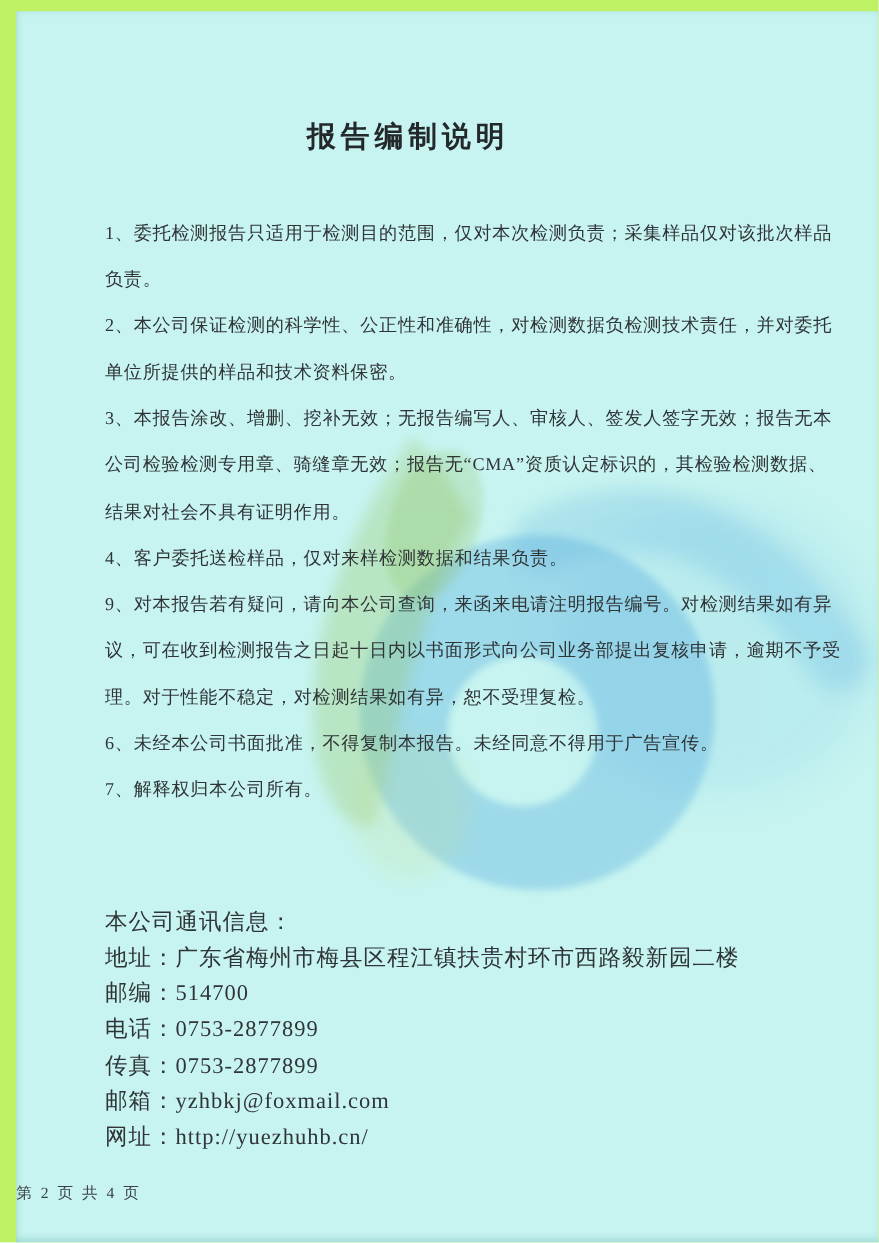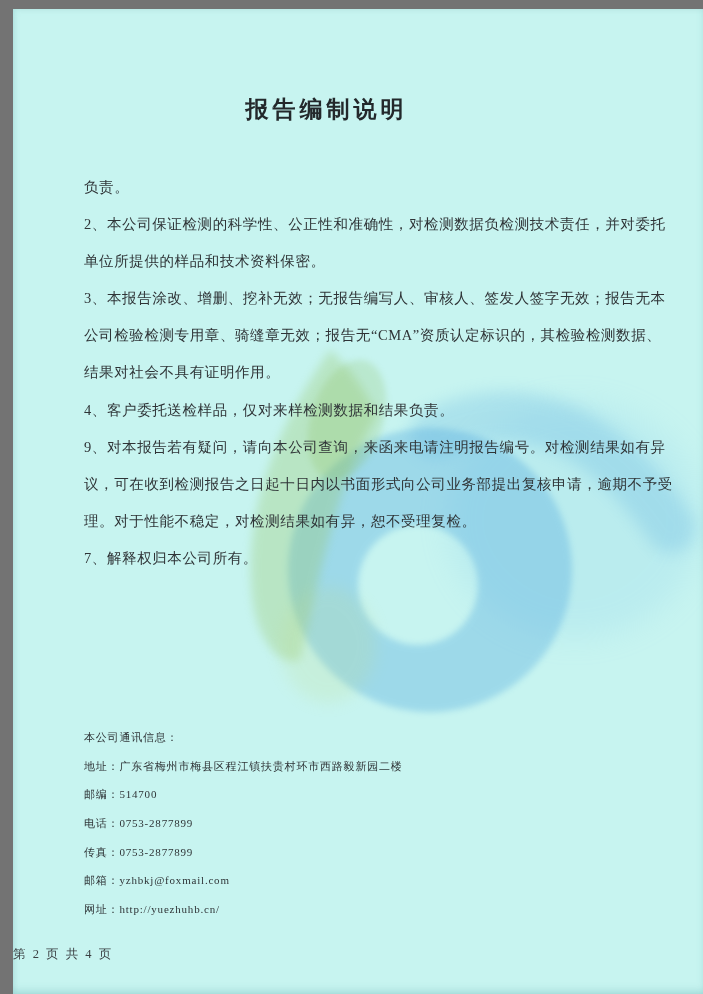--- a/index.html
+++ b/index.html
@@ -1,26 +1,26 @@
 <!DOCTYPE html>
 <html><head>
 <meta charset="utf-8">
 <style>
   html,body{margin:0;padding:0;background:#ffffff;}
-  .viewport{position:relative;width:703px;height:994px;overflow:hidden;background:#737373;
+  .viewport{position:relative;width:703px;height:994px;overflow:hidden;background:#bef264;
             font-family:"Liberation Serif","DejaVu Serif",serif;}
   .paper{position:absolute;left:13px;top:9px;right:0;bottom:0;background:#c7f4f0;
          box-shadow:inset 0 -5px 8px -3px rgba(100,175,175,.45), inset 3px 3px 6px -3px rgba(140,200,200,.35);}
   .watermark{position:absolute;left:212px;top:306px;width:480px;height:440px;pointer-events:none;}
   .title{position:absolute;left:0;right:63px;top:84px;text-align:center;
          font-size:23px;font-weight:bold;letter-spacing:4px;color:#23282b;line-height:34px;}
   .notes{position:absolute;left:71px;top:160px;right:20px;color:#2f3437;}
   .note-line{height:37.1px;line-height:37.1px;font-size:14.5px;letter-spacing:0.6px;white-space:nowrap;}
   .contact{position:absolute;left:71px;top:714px;right:20px;color:#2f3437;}
-  .contact-line{height:28.7px;line-height:28.7px;font-size:11px;letter-spacing:0.8px;white-space:nowrap;}
+  .contact-line{height:28.7px;line-height:28.7px;font-size:18px;letter-spacing:0.8px;white-space:nowrap;}
   .footer{position:absolute;left:0;right:63px;top:936px;text-align:left;color:#3a3f42;
           font-size:12.5px;letter-spacing:2px;line-height:18px;}
 </style>
 </head>
 <body>
 
 <div class="viewport">
   <div class="paper">
 
     <svg class="watermark" viewBox="0 0 480 440" aria-hidden="true">
@@ -48,30 +48,32 @@
       <path d="M105,35 C60,100 18,185 27,280 C31,325 55,352 75,345 C95,260 112,165 152,100 C138,70 120,48 105,35 Z" fill="#96c562" opacity="0.30" filter="url(#b5)"></path>
 
       <ellipse cx="122" cy="105" rx="36" ry="62" transform="rotate(18 122 105)" fill="#86b94e" opacity="0.20" filter="url(#b3)"></ellipse>
 
       <ellipse cx="103" cy="330" rx="48" ry="58" fill="#c2dc84" opacity="0.18" filter="url(#b8)"></ellipse>
     </svg>
 
     <div class="title">报告编制说明</div>
 
     <div class="notes">
+        <div class="note-line">1、委托检测报告只适用于检测目的范围，仅对本次检测负责；采集样品仅对该批次样品</div>
         <div class="note-line">负责。</div>
         <div class="note-line">2、本公司保证检测的科学性、公正性和准确性，对检测数据负检测技术责任，并对委托</div>
         <div class="note-line">单位所提供的样品和技术资料保密。</div>
         <div class="note-line">3、本报告涂改、增删、挖补无效；无报告编写人、审核人、签发人签字无效；报告无本</div>
         <div class="note-line">公司检验检测专用章、骑缝章无效；报告无“CMA”资质认定标识的，其检验检测数据、</div>
         <div class="note-line">结果对社会不具有证明作用。</div>
         <div class="note-line">4、客户委托送检样品，仅对来样检测数据和结果负责。</div>
         <div class="note-line">9、对本报告若有疑问，请向本公司查询，来函来电请注明报告编号。对检测结果如有异</div>
         <div class="note-line">议，可在收到检测报告之日起十日内以书面形式向公司业务部提出复核申请，逾期不予受</div>
         <div class="note-line">理。对于性能不稳定，对检测结果如有异，恕不受理复检。</div>
+        <div class="note-line">6、未经本公司书面批准，不得复制本报告。未经同意不得用于广告宣传。</div>
         <div class="note-line">7、解释权归本公司所有。</div>
       </div>
 
     <div class="contact">
       <div class="contact-line">本公司通讯信息：</div>
       <div>
           <div class="contact-line">地址：广东省梅州市梅县区程江镇扶贵村环市西路毅新园二楼</div>
           <div class="contact-line">邮编：514700</div>
           <div class="contact-line">电话：0753-2877899</div>
           <div class="contact-line">传真：0753-2877899</div>

